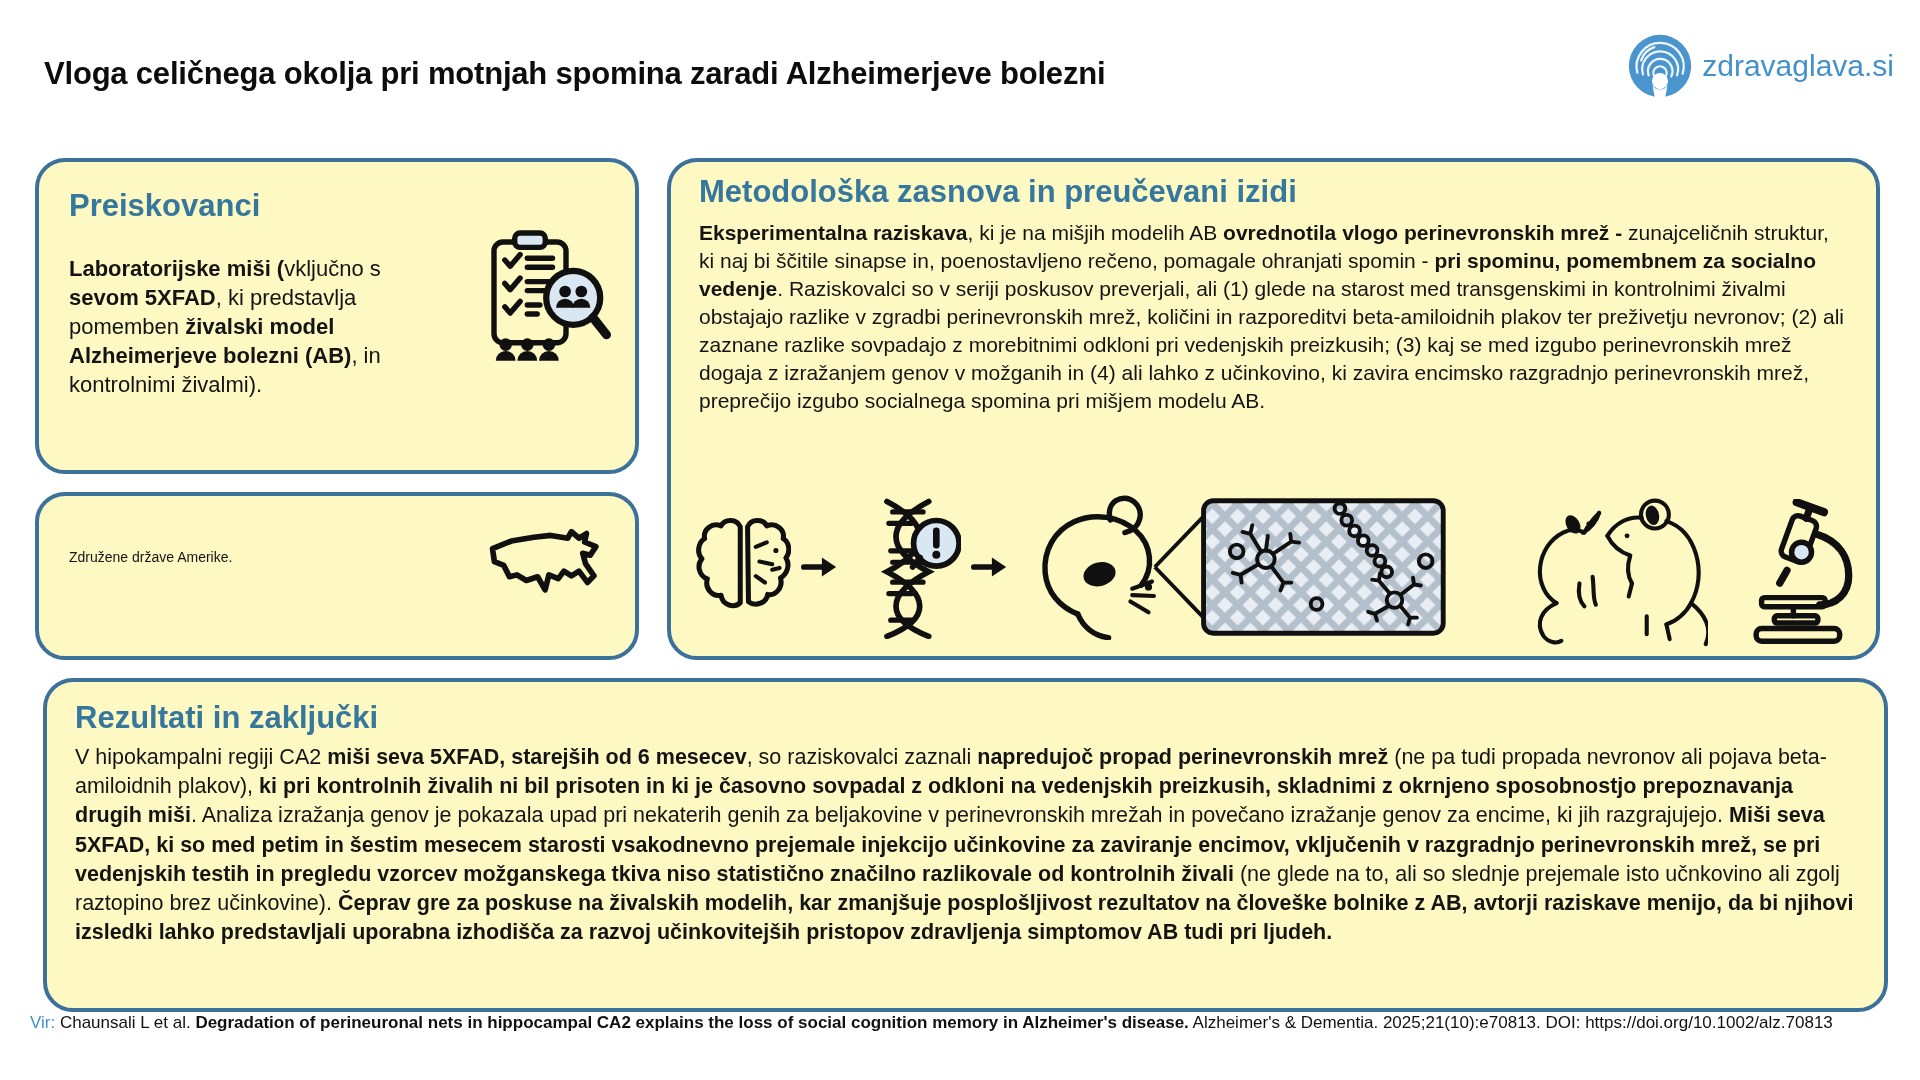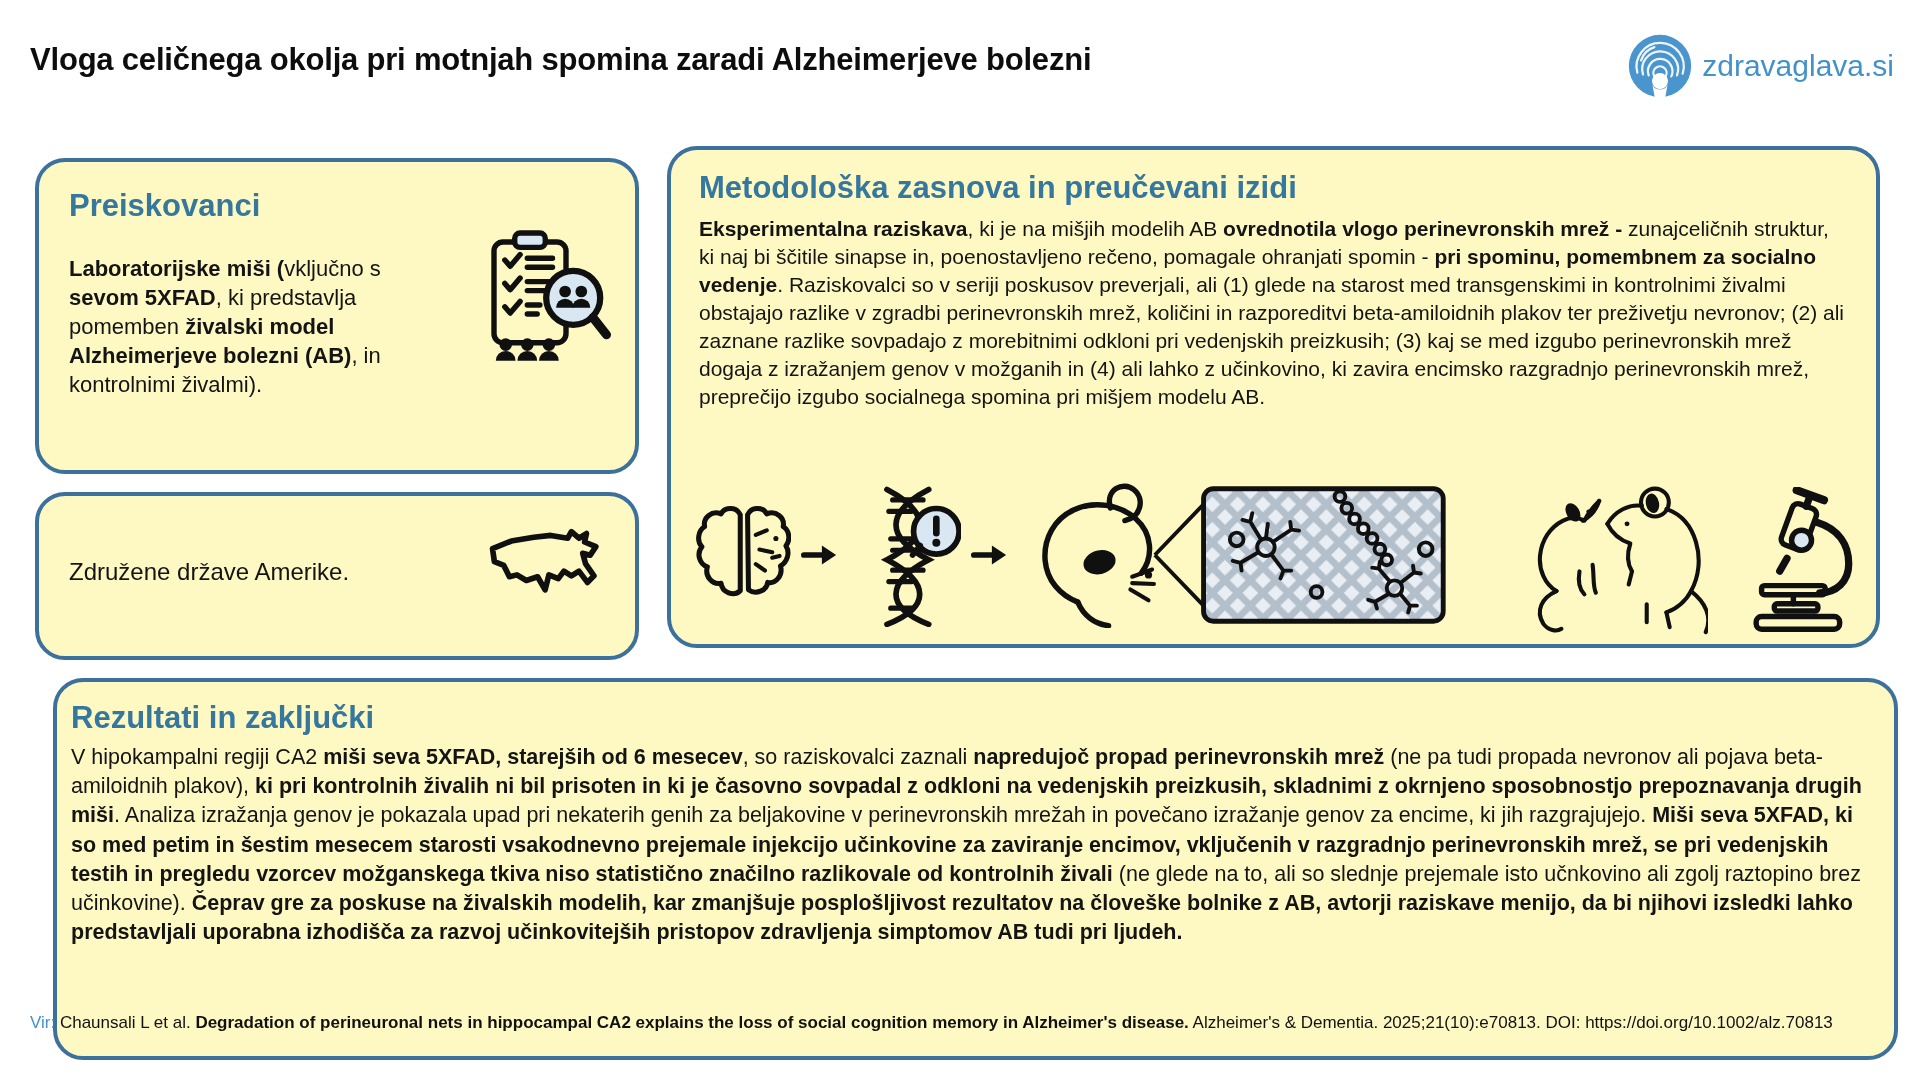--- a/index.html
+++ b/index.html
@@ -1,36 +1,36 @@
 <!DOCTYPE html>
 <html><head>
 <meta charset="utf-8">
 <style>
   html,body{margin:0;padding:0}
   body{width:1920px;height:1080px;position:relative;overflow:hidden;background:#ffffff;
        font-family:"Liberation Sans",sans-serif;color:#141414}
   .box{position:absolute;background:#fef9c3;border:4px solid #3c719b;border-radius:30px;box-sizing:border-box}
-  h1{position:absolute;left:30px;top:42px;margin:0;font-size:31px;font-weight:700;color:#0d0d0d;letter-spacing:-.2px}
+  h1{position:absolute;left:30px;top:42px;margin:14px;font-size:31px;font-weight:700;color:#0d0d0d;letter-spacing:-.2px}
   .logo{position:absolute;top:32px;right:26px;display:flex;align-items:center;gap:8px}
   .logo .brand{font-size:30px;color:#4292c9}
   h2{margin:0;font-size:31px;font-weight:600;color:#36779e}
   .body{color:#141414}
   .b{font-weight:700}
   #subjects{left:35px;top:158px;width:604px;height:316px;padding:26px 30px}
   #subjects .body{width:350px;margin-top:30px;font-size:22px;line-height:1.32}
   #subjects .art{position:absolute;right:24px;top:64px}
   #location{left:35px;top:492px;width:604px;height:168px;padding:22px 30px}
-  #location .body{margin-top:40px;font-size:24px}
+  #location .body{margin-top:31px;font-size:14px}
   #location .art{position:absolute;right:26px;top:28px}
-  #methods{left:667px;top:146px;width:1213px;height:502px;padding:20px 28px}
+  #methods{left:667px;top:158px;width:1213px;height:502px;padding:12px 28px}
   #methods .body{margin-top:9px;font-size:21px;line-height:1.33}
   .icon-row{position:absolute;left:24px;right:20px;bottom:12px;height:154px;display:flex;align-items:center}
   .icon-row .gap-s{margin:0 10px}
   .right-group{margin-left:auto;display:flex;align-items:flex-end;gap:30px}
-  #results{left:53px;top:678px;width:1845px;height:382px;padding:18px 14px}
+  #results{left:43px;top:678px;width:1845px;height:334px;padding:18px 28px}
   #results .body{margin-top:7px;font-size:21.5px;line-height:1.36}
   .footer{position:absolute;left:30px;top:1013px;width:1860px;font-size:17px;color:#111}
   svg{display:block}
 </style>
 </head>
 <body>
 
 <h1>Vloga celičnega okolja pri motnjah spomina zaradi Alzheimerjeve bolezni</h1>
 
 <div class="logo">

